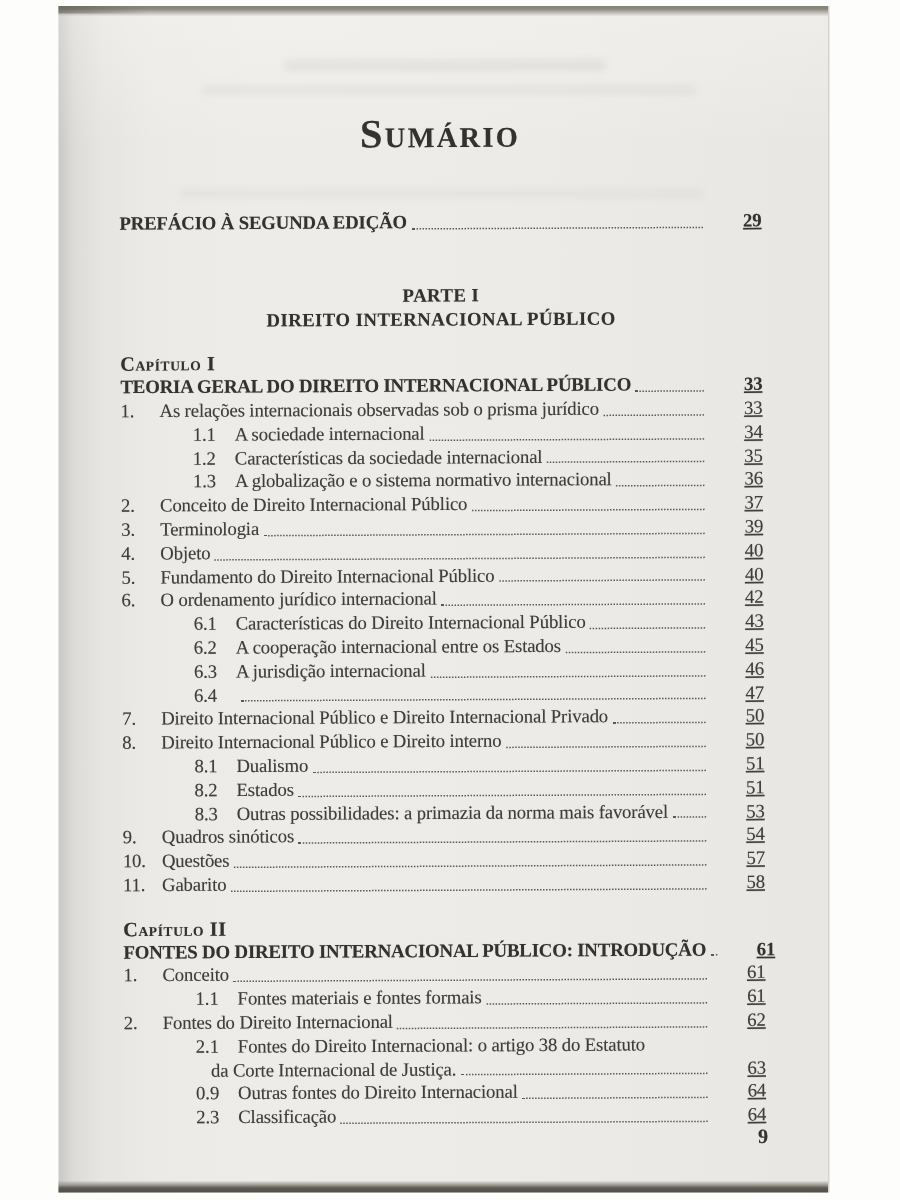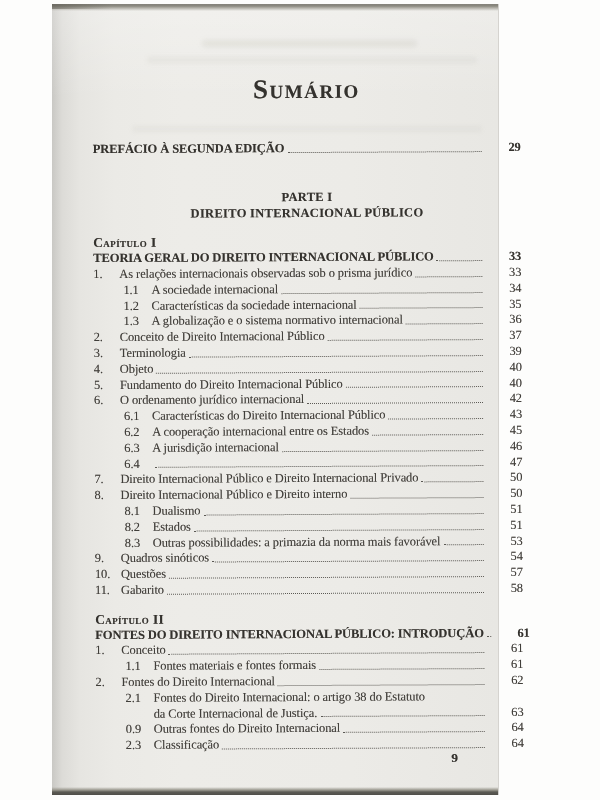--- a/index.html
+++ b/index.html
@@ -2,21 +2,21 @@
 <html><head>
 <meta charset="utf-8">
 <style>
   html,body{margin:0;padding:0;}
   body{
     width:600px;height:800px;overflow:hidden;position:relative;
     background:#fdfdfc;
     font-family:"Liberation Serif","DejaVu Serif",serif;
   }
   .book-page{
-    position:absolute;left:52px;top:4px;width:446px;height:791px;
+    position:absolute;left:39px;top:4px;width:513px;height:791px;
     background:
       linear-gradient(180deg, rgba(255,255,255,.25) 0%, rgba(255,255,255,0) 12%),
       linear-gradient(90deg,#c9c8c4 0px,#dcdbd7 10px,#e6e5e1 28px,#ebeae6 62px,#edece8 130px,#ecebe7 300px,#e8e7e3 100%);
     box-shadow:1px 0 0 #d5d3cf;
   }
   .edge-top{
     position:absolute;left:0;top:0;width:100%;height:7px;
     background:linear-gradient(180deg,#84827a 0px,#8b897f 2px,#b5b3ab 4px,rgba(236,235,231,0) 7px);
   }
   .edge-top::before{
@@ -48,32 +48,32 @@
     font-variant:small-caps;font-weight:700;font-size:27px;line-height:30px;
     letter-spacing:1.5px;color:#34322e;
   }
   .row{display:flex;align-items:baseline;white-space:nowrap;}
   .row .num{flex:none;width:26px;}
   .row .txt{flex:0 0 auto;min-width:0;}
   .leader{
     flex:1 1 auto;min-width:4px;align-self:flex-end;height:0;
     border-bottom:1.6px dotted #5b5954;margin:0 3px 4px 3px;
   }
-  .pg{flex:none;width:26px;margin-left:10px;text-align:right;}
+  .pg{flex:none;width:26px;margin-left:10px;text-align:right;text-decoration:underline;}
   .bold{font-weight:700;color:#34322e;}
   .prefacio{margin-top:37px;}
   .part{margin-top:33px;text-align:center;font-weight:700;color:#34322e;letter-spacing:.3px;}
   .cap-label{
     margin-top:13px;font-variant:small-caps;font-weight:700;color:#34322e;
     font-size:13.5px;letter-spacing:.4px;
   }
   .chapter-gap{margin-top:10px;}
   .head-row .txt{font-size:12.6px;letter-spacing:-0.15px;}
   .lvl2{padding-left:30px;}
-  .lvl2 .num{width:28px;}
+  .lvl2 .num{width:28px;margin-left:18px;}
   .cont{padding-left:58px;}
   .folio{
     position:absolute;right:40px;bottom:29px;
     font-weight:700;font-size:13.5px;color:#34322e;
     text-shadow:0 0 0.5px rgba(70,65,58,.45);
   }
 </style>
 </head>
 <body>
 

